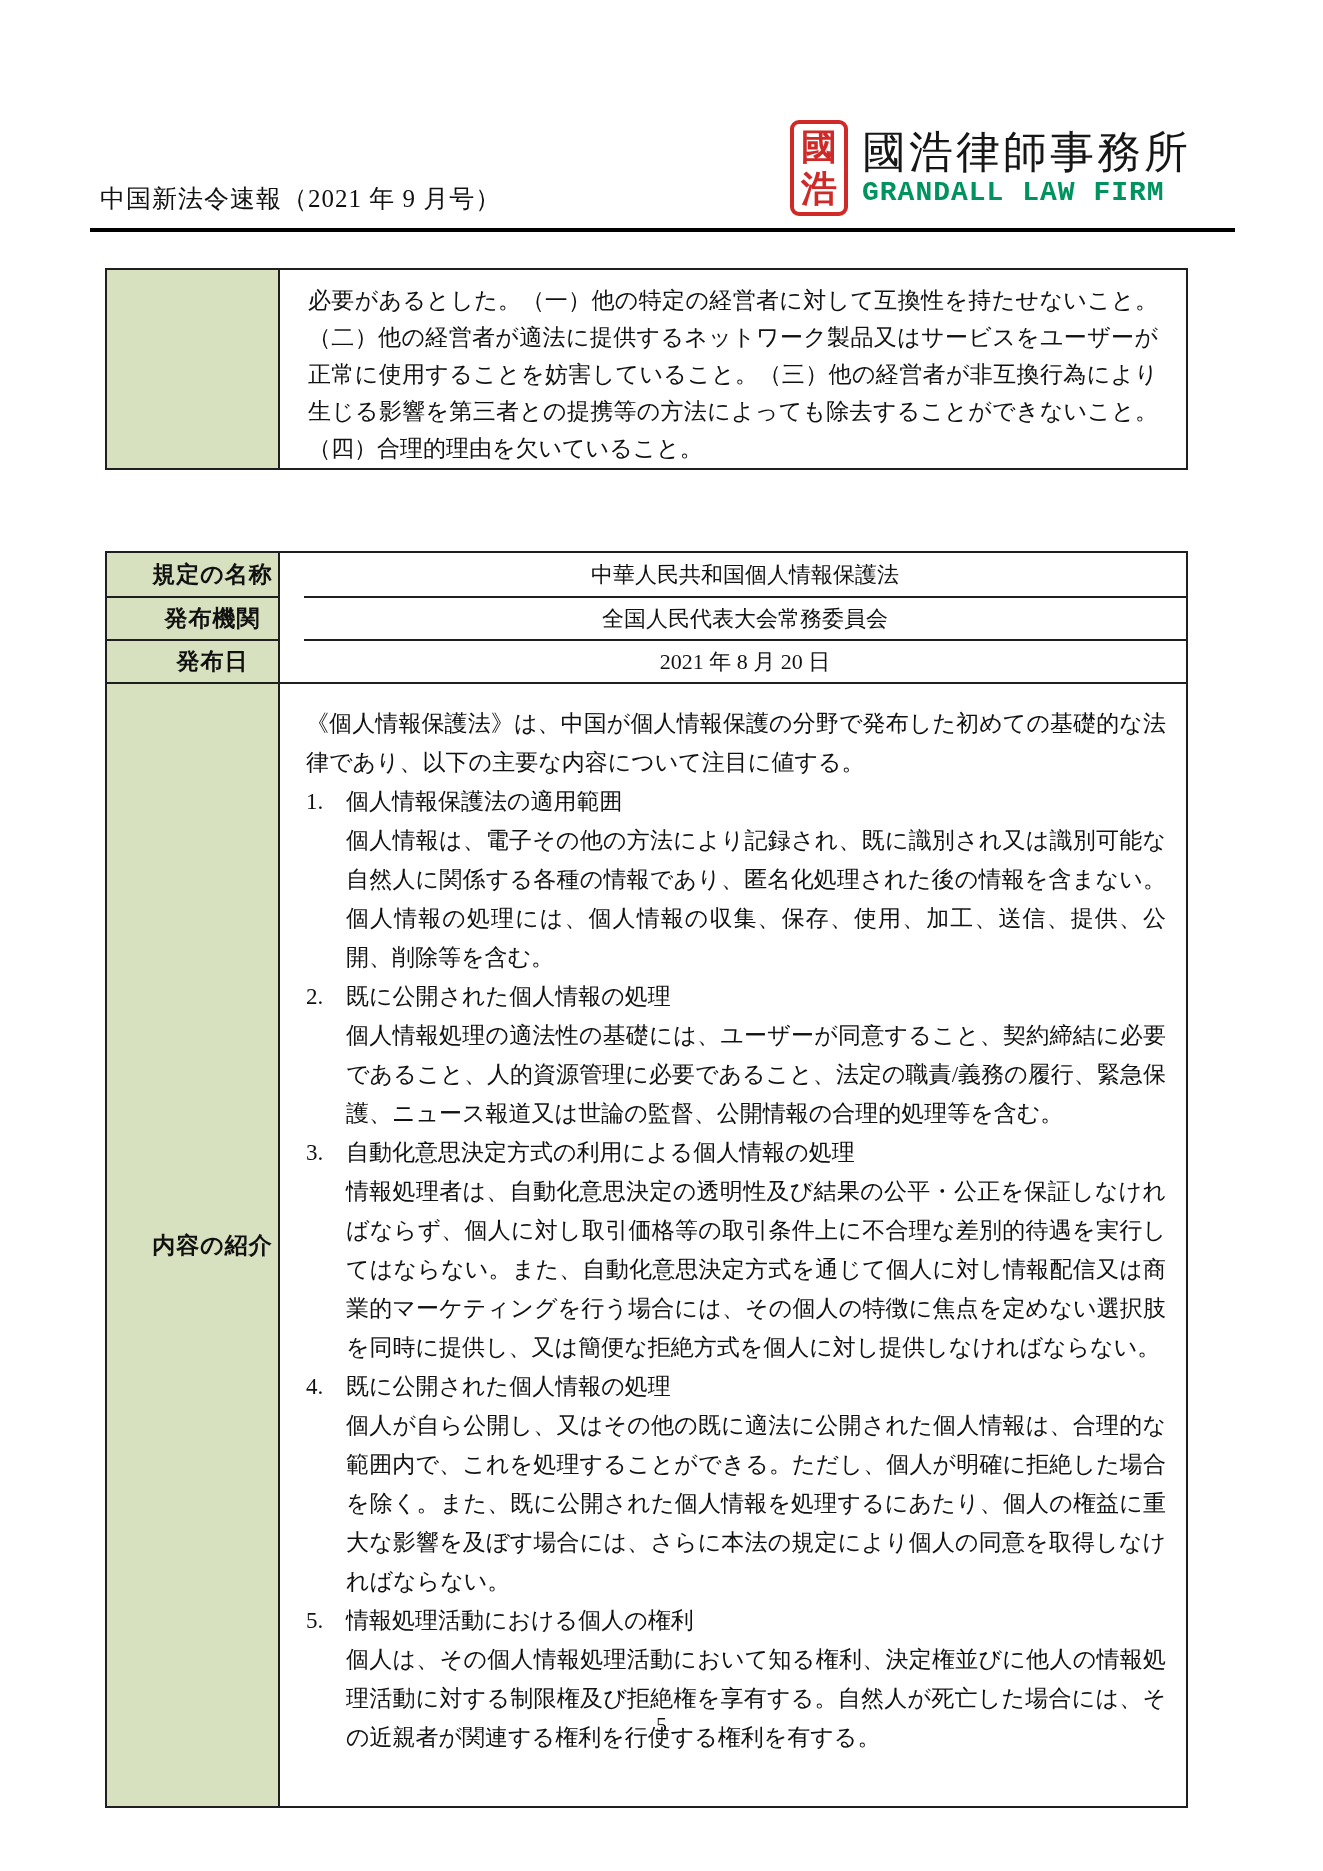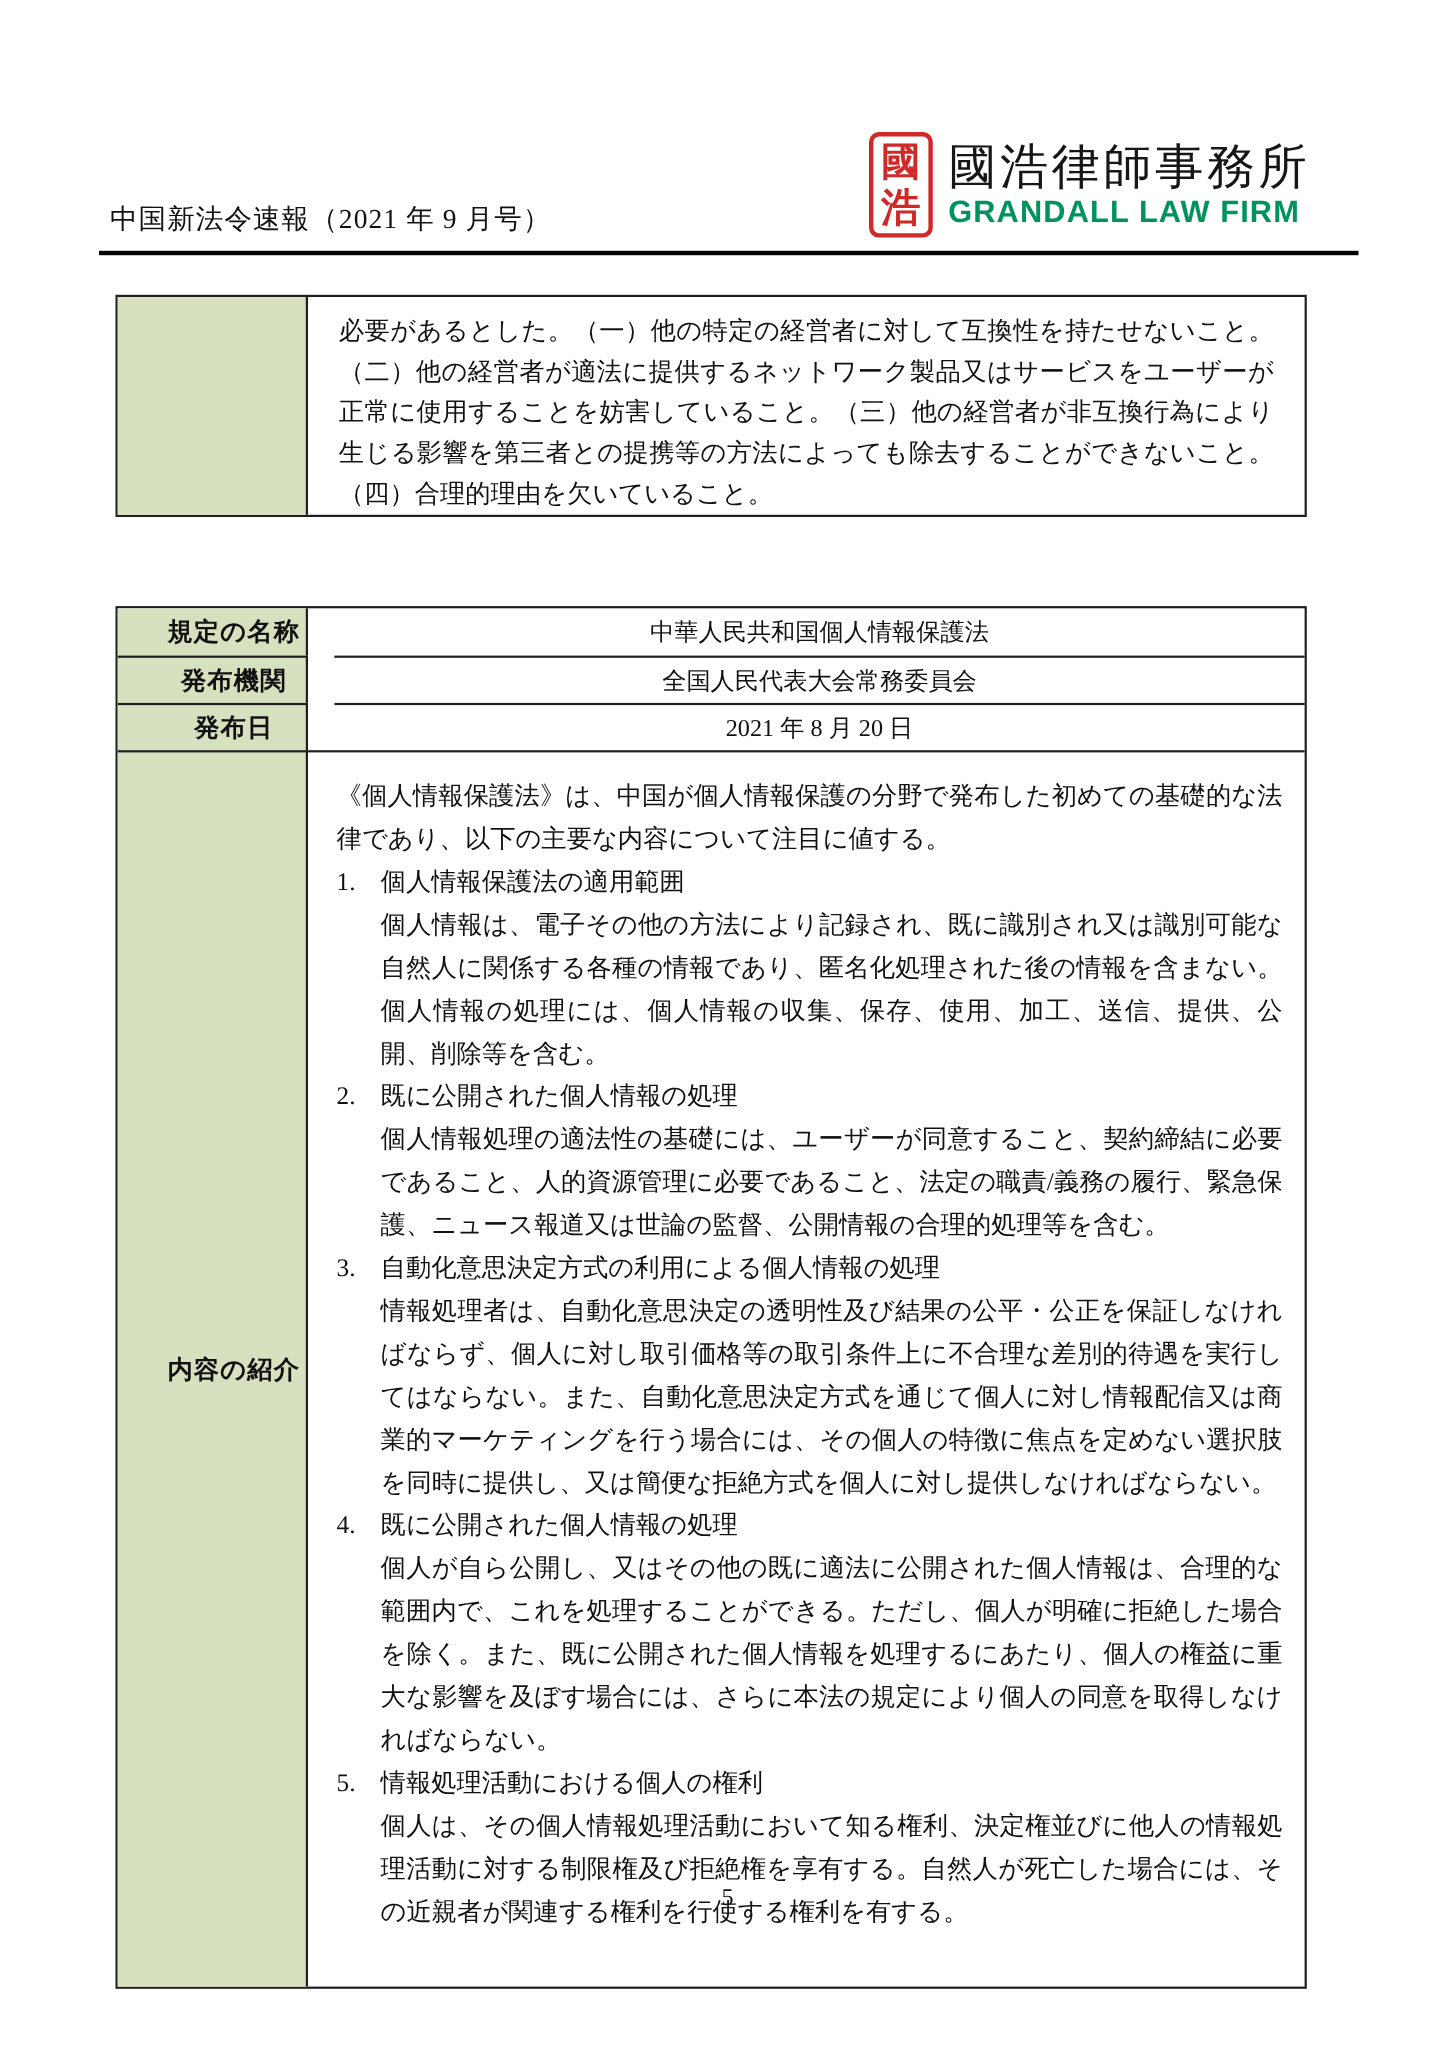--- a/index.html
+++ b/index.html
@@ -39,21 +39,21 @@
     background:#fff;
   }
   .logo-text{display:flex;flex-direction:column;}
   .logo-cjk{
     font-size:44px;line-height:50px;letter-spacing:3px;color:#161616;
     font-family:"Liberation Sans","DejaVu Sans",sans-serif;font-weight:400;
   }
   .logo-en{
     font-size:28px;line-height:32px;letter-spacing:1px;
     color:var(--brand-green);
-    font-family:Liberation Sans, sans-serif;font-weight:bold;
+    font-family:Liberation Mono, monospace;font-weight:bold;
   }
   .header-rule{
     position:absolute;left:90px;top:228px;width:1145px;height:4px;
     background:var(--rule-black);
   }
 
   
   .table1{
     position:absolute;left:105px;top:268px;width:1083px;height:202px;
     display:flex;border:2px solid var(--border);

